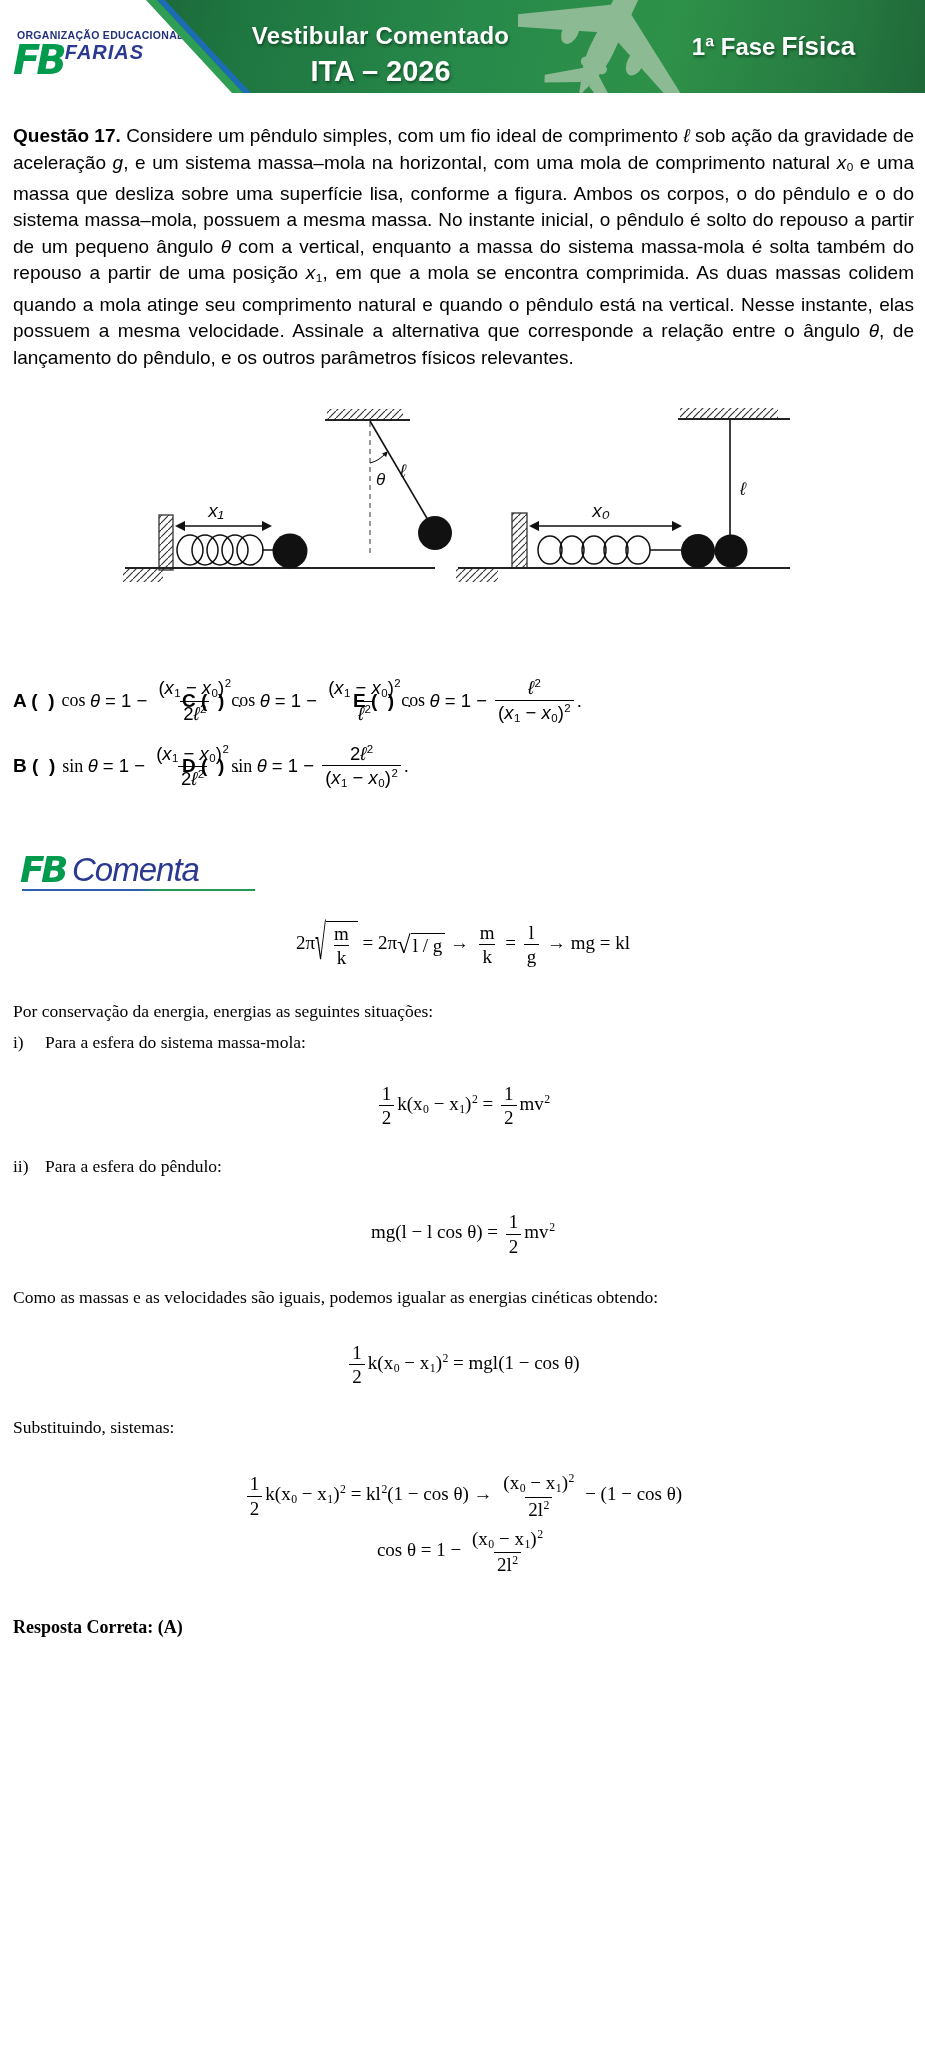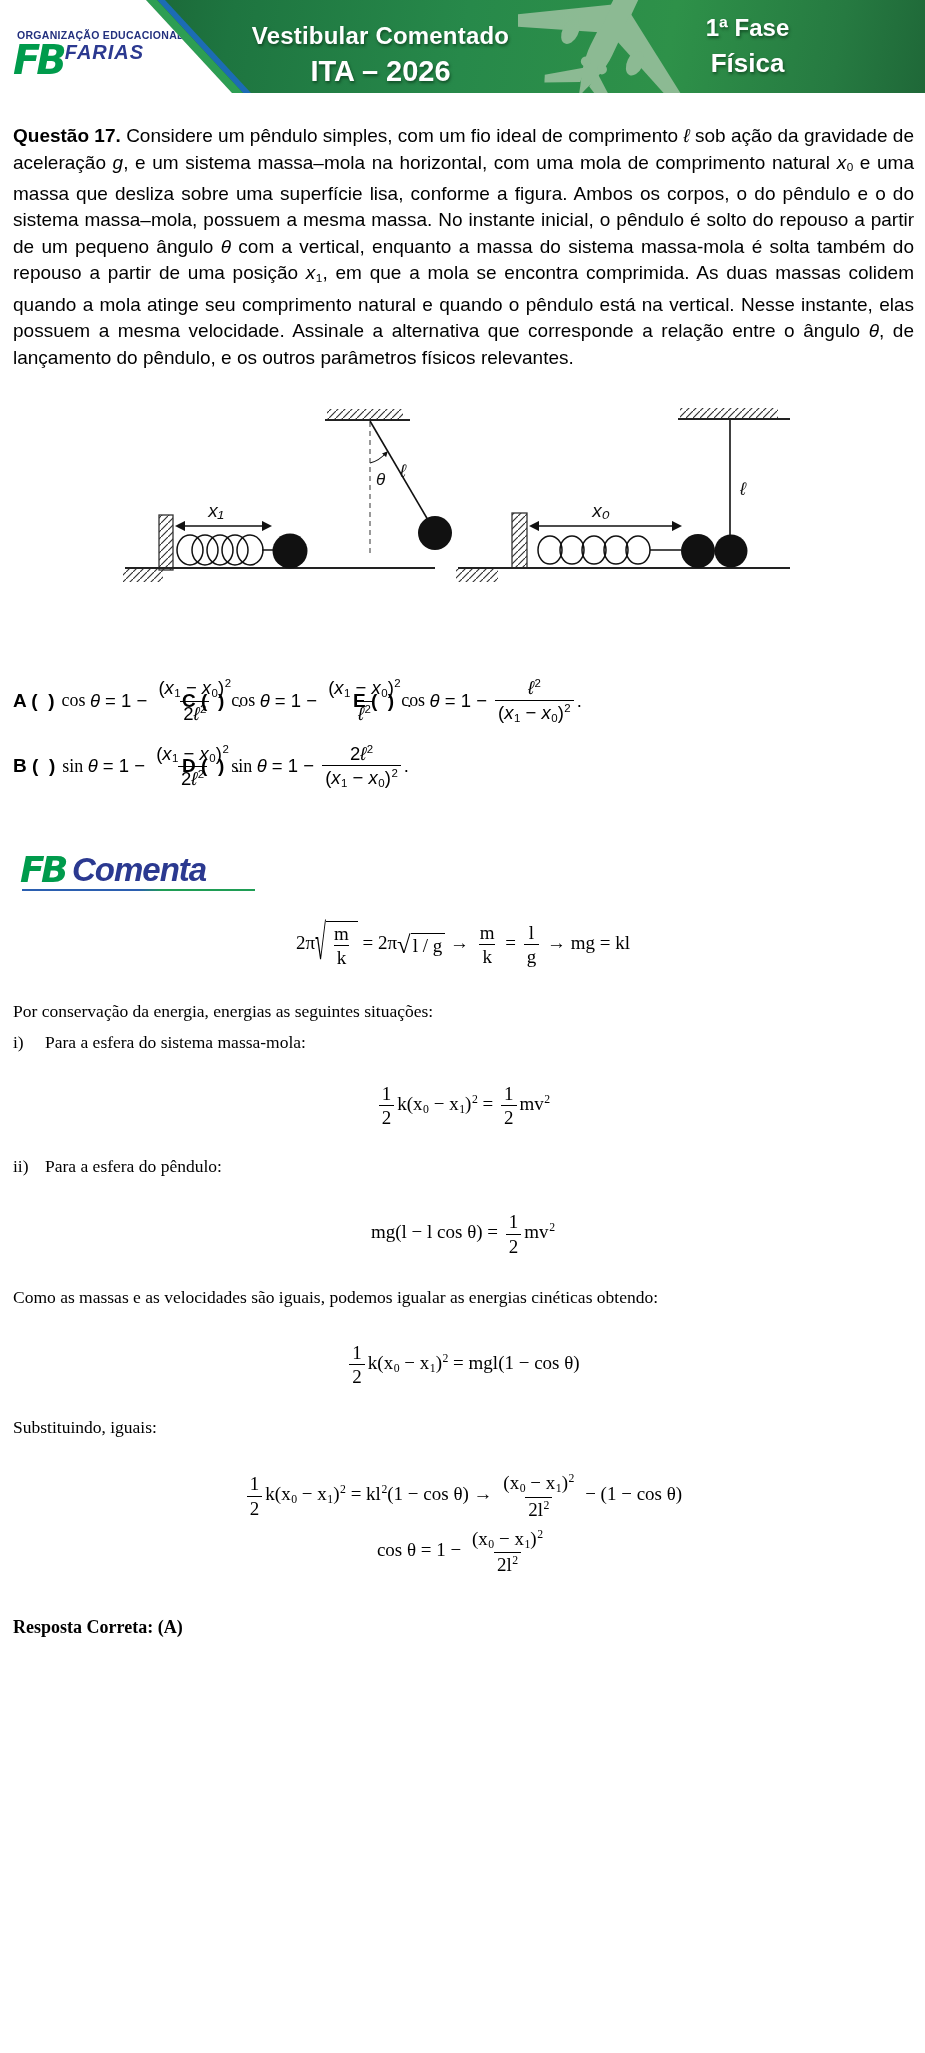--- a/index.html
+++ b/index.html
@@ -6,22 +6,22 @@
   body{width:925px;min-height:2053px;font-family:"Liberation Sans",sans-serif;color:#000;position:relative;}
 
   
   .hdr{position:relative;height:93px;overflow:hidden;
        background:linear-gradient(100deg,#17542c 0%,#1e7540 25%,#27894a 50%,#2e9149 72%,#267a41 90%,#1f6838 100%);}
   .hdr-plane{position:absolute;left:518px;top:-12px;width:205px;height:118px;z-index:1;opacity:.85;}
   .hdr-center{position:absolute;left:238px;top:0;width:285px;height:109px;z-index:2;
               display:flex;flex-direction:column;align-items:center;justify-content:center;gap:5px;color:#fff;}
   .hdr-t1{font-size:24px;font-weight:bold;letter-spacing:.2px;text-shadow:1px 2px 3px rgba(0,35,12,.55);}
   .hdr-t2{font-size:29px;font-weight:bold;text-shadow:1px 2px 3px rgba(0,35,12,.55);}
-  .hdr-right{position:absolute;left:655px;top:0;width:185px;height:93px;z-index:2;
-             display:flex;flex-direction:column;align-items:center;justify-content:center;gap:6px;color:#fff;}
+  .hdr-right{position:absolute;left:681px;top:0;width:185px;height:93px;z-index:2;
+             display:flex;flex-direction:row;align-items:center;justify-content:center;gap:6px;color:#fff;}
   .hdr-r1{font-size:24px;font-weight:bold;text-shadow:1px 2px 3px rgba(0,35,12,.55);}
   .hdr-r2{font-size:26px;font-weight:bold;text-shadow:1px 2px 3px rgba(0,35,12,.55);}
   .wedge{position:absolute;top:0;left:0;width:262px;height:93px;}
   .wedge-white{background:#fff;z-index:5;clip-path:polygon(0 0,146px 0,232px 93px,0 93px);}
   .wedge-green{background:#2d9e53;z-index:4;clip-path:polygon(146px 0,157px 0,243px 93px,232px 93px);}
   .wedge-blue{background:#1c6cb4;z-index:3;clip-path:polygon(157px 0,165px 0,251px 93px,243px 93px);}
   .org-label{position:absolute;left:17px;top:29px;font-size:10.5px;font-weight:bold;color:#23307e;letter-spacing:.3px;}
   .brand{position:absolute;left:13px;top:41px;display:flex;align-items:flex-start;gap:2px;}
   .fbmark{font-family:"DejaVu Sans",sans-serif;font-weight:900;font-style:italic;color:#009B4C;
           font-size:40px;line-height:38px;letter-spacing:-4px;}
@@ -55,21 +55,21 @@
   .option{display:flex;align-items:center;font-size:18.5px;}
   .opt-letter{font-weight:bold;font-size:19px;margin-right:7px;white-space:pre;}
   .opt-formula{display:inline-flex;align-items:center;flex-wrap:nowrap;white-space:pre;}
   .opt-formula .tok-rm{font-size:.97em;}
 
   
   .comenta{margin:64px 0 0 20px;width:235px;}
   .comenta-row{display:flex;align-items:flex-end;gap:7px;}
   .fbmark-sm{font-family:"DejaVu Sans",sans-serif;font-weight:900;font-style:italic;color:#009B4C;
              font-size:36px;line-height:32px;letter-spacing:-3.5px;}
-  .comenta-word{font-weight:bold;font-style:italic;color:#2b3990;font-size:33px;line-height:32px;letter-spacing:-1px;}
+  .comenta-word{font-weight:normal;font-style:italic;color:#2b3990;font-size:33px;line-height:32px;letter-spacing:-1px;}
   .comenta-underline{height:2.5px;margin-top:3px;margin-left:2px;
              background:linear-gradient(90deg,#2b5fb0 0%,#2b5fb0 50%,#1f9d55 60%,#1f9d55 100%);}
 
   
   .sol{font-family:"Liberation Serif",serif;font-size:17.5px;line-height:29px;margin:0 12px 0 13px;}
   .sol-title{text-align:center;font-weight:bold;font-size:21px;letter-spacing:.3px;margin:62px 0 0;}
   .sol p{text-align:justify;margin:24px 0 0;}
   .sol .li{display:flex;gap:16px;margin:2px 0 0;}
   .sol .li .li-label{min-width:16px;}
   .eq{font-family:"Liberation Serif",serif;font-size:19px;text-align:center;line-height:1.2;}
@@ -254,21 +254,21 @@
   </div>
   <div class="eq" data-name="equation-3">mg(l − l cos θ) = <span class="frac">
         <span class="num">1</span>
         <span class="den">2</span>
       </span>mv<span class="tok-sup">2</span></div>
   <p data-name="solution-paragraph-3">Como as massas e as velocidades são iguais, podemos igualar as energias cinéticas obtendo:</p>
   <div class="eq" data-name="equation-4"><span class="frac">
         <span class="num">1</span>
         <span class="den">2</span>
       </span>k(x<span class="tok-sub">0</span> − x<span class="tok-sub">1</span>)<span class="tok-sup">2</span> = mgl(1 − cos θ)</div>
-  <p data-name="solution-paragraph-4">Substituindo, iguais:</p>
+  <p data-name="solution-paragraph-4">Substituindo, sistemas:</p>
   <div class="eq" data-name="equation-5"><span class="frac">
         <span class="num">1</span>
         <span class="den">2</span>
       </span>k(x<span class="tok-sub">0</span> − x<span class="tok-sub">1</span>)<span class="tok-sup">2</span> = kl<span class="tok-sup">2</span>(1 − cos θ) → <span class="frac">
         <span class="num">(x<span class="tok-sub">0</span> − x<span class="tok-sub">1</span>)<span class="tok-sup">2</span></span>
         <span class="den">2l<span class="tok-sup">2</span></span>
       </span> − (1 − cos θ)</div>
   <div class="eq" data-name="equation-6">cos θ = 1 − <span class="frac">
         <span class="num">(x<span class="tok-sub">0</span> − x<span class="tok-sub">1</span>)<span class="tok-sup">2</span></span>
         <span class="den">2l<span class="tok-sup">2</span></span>

